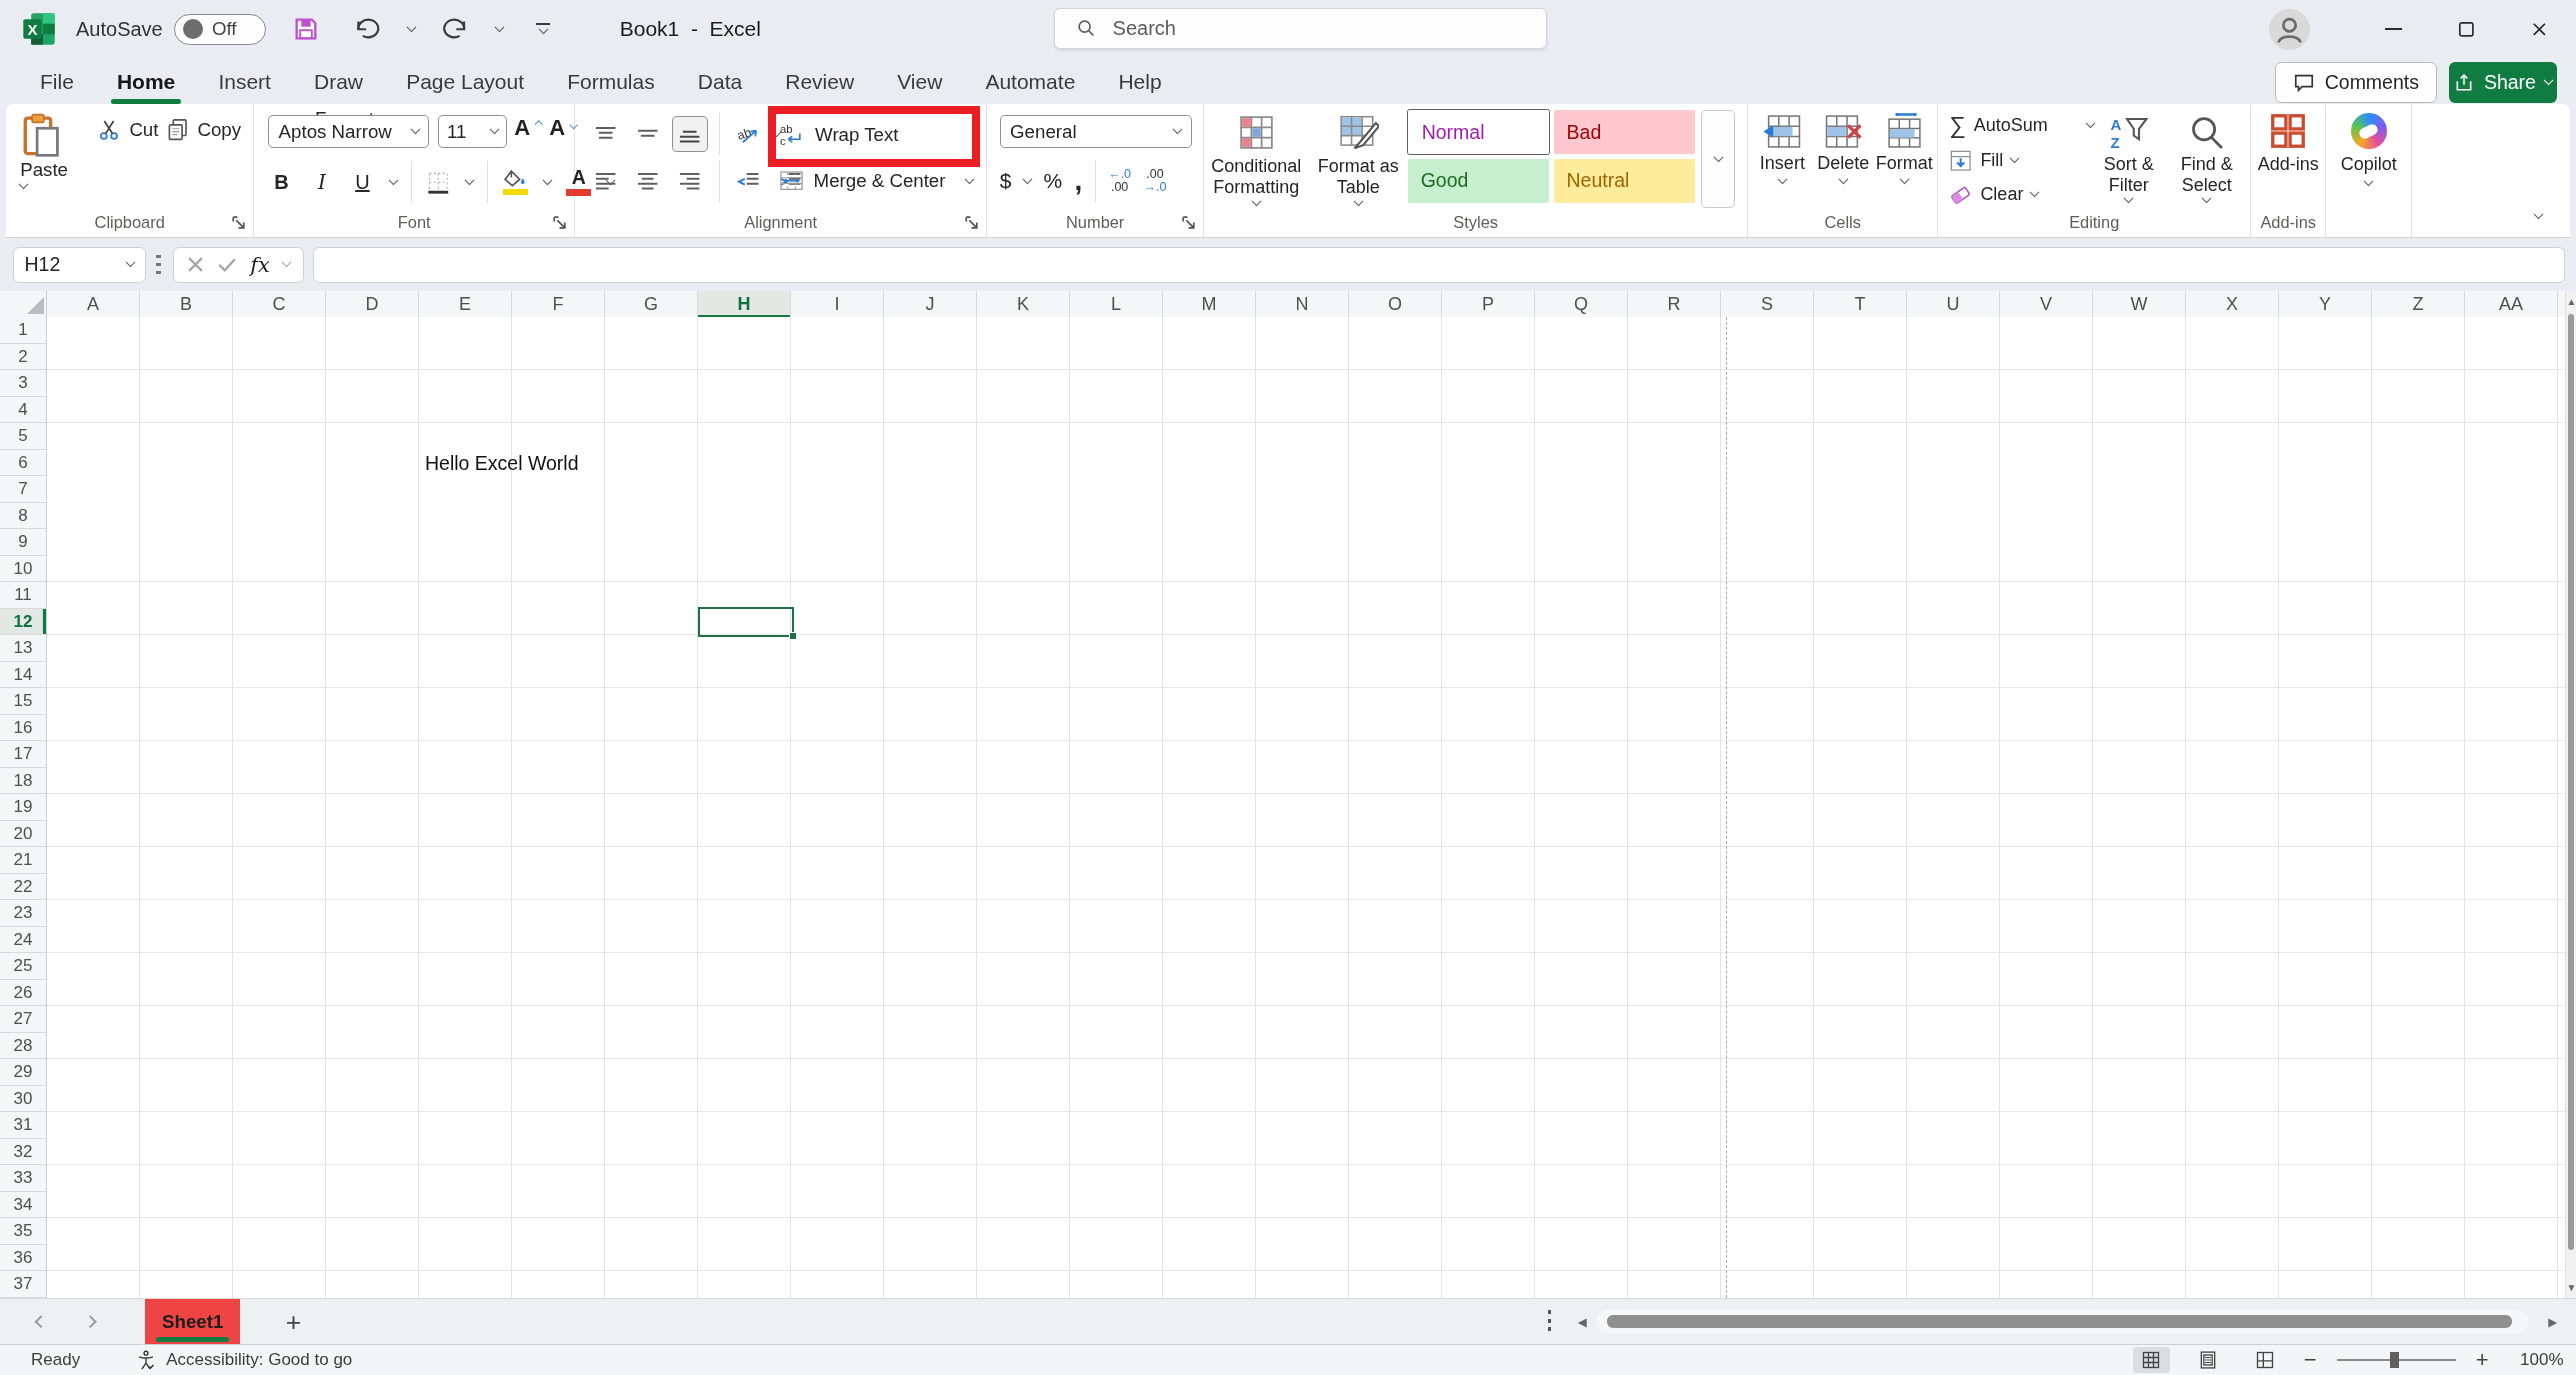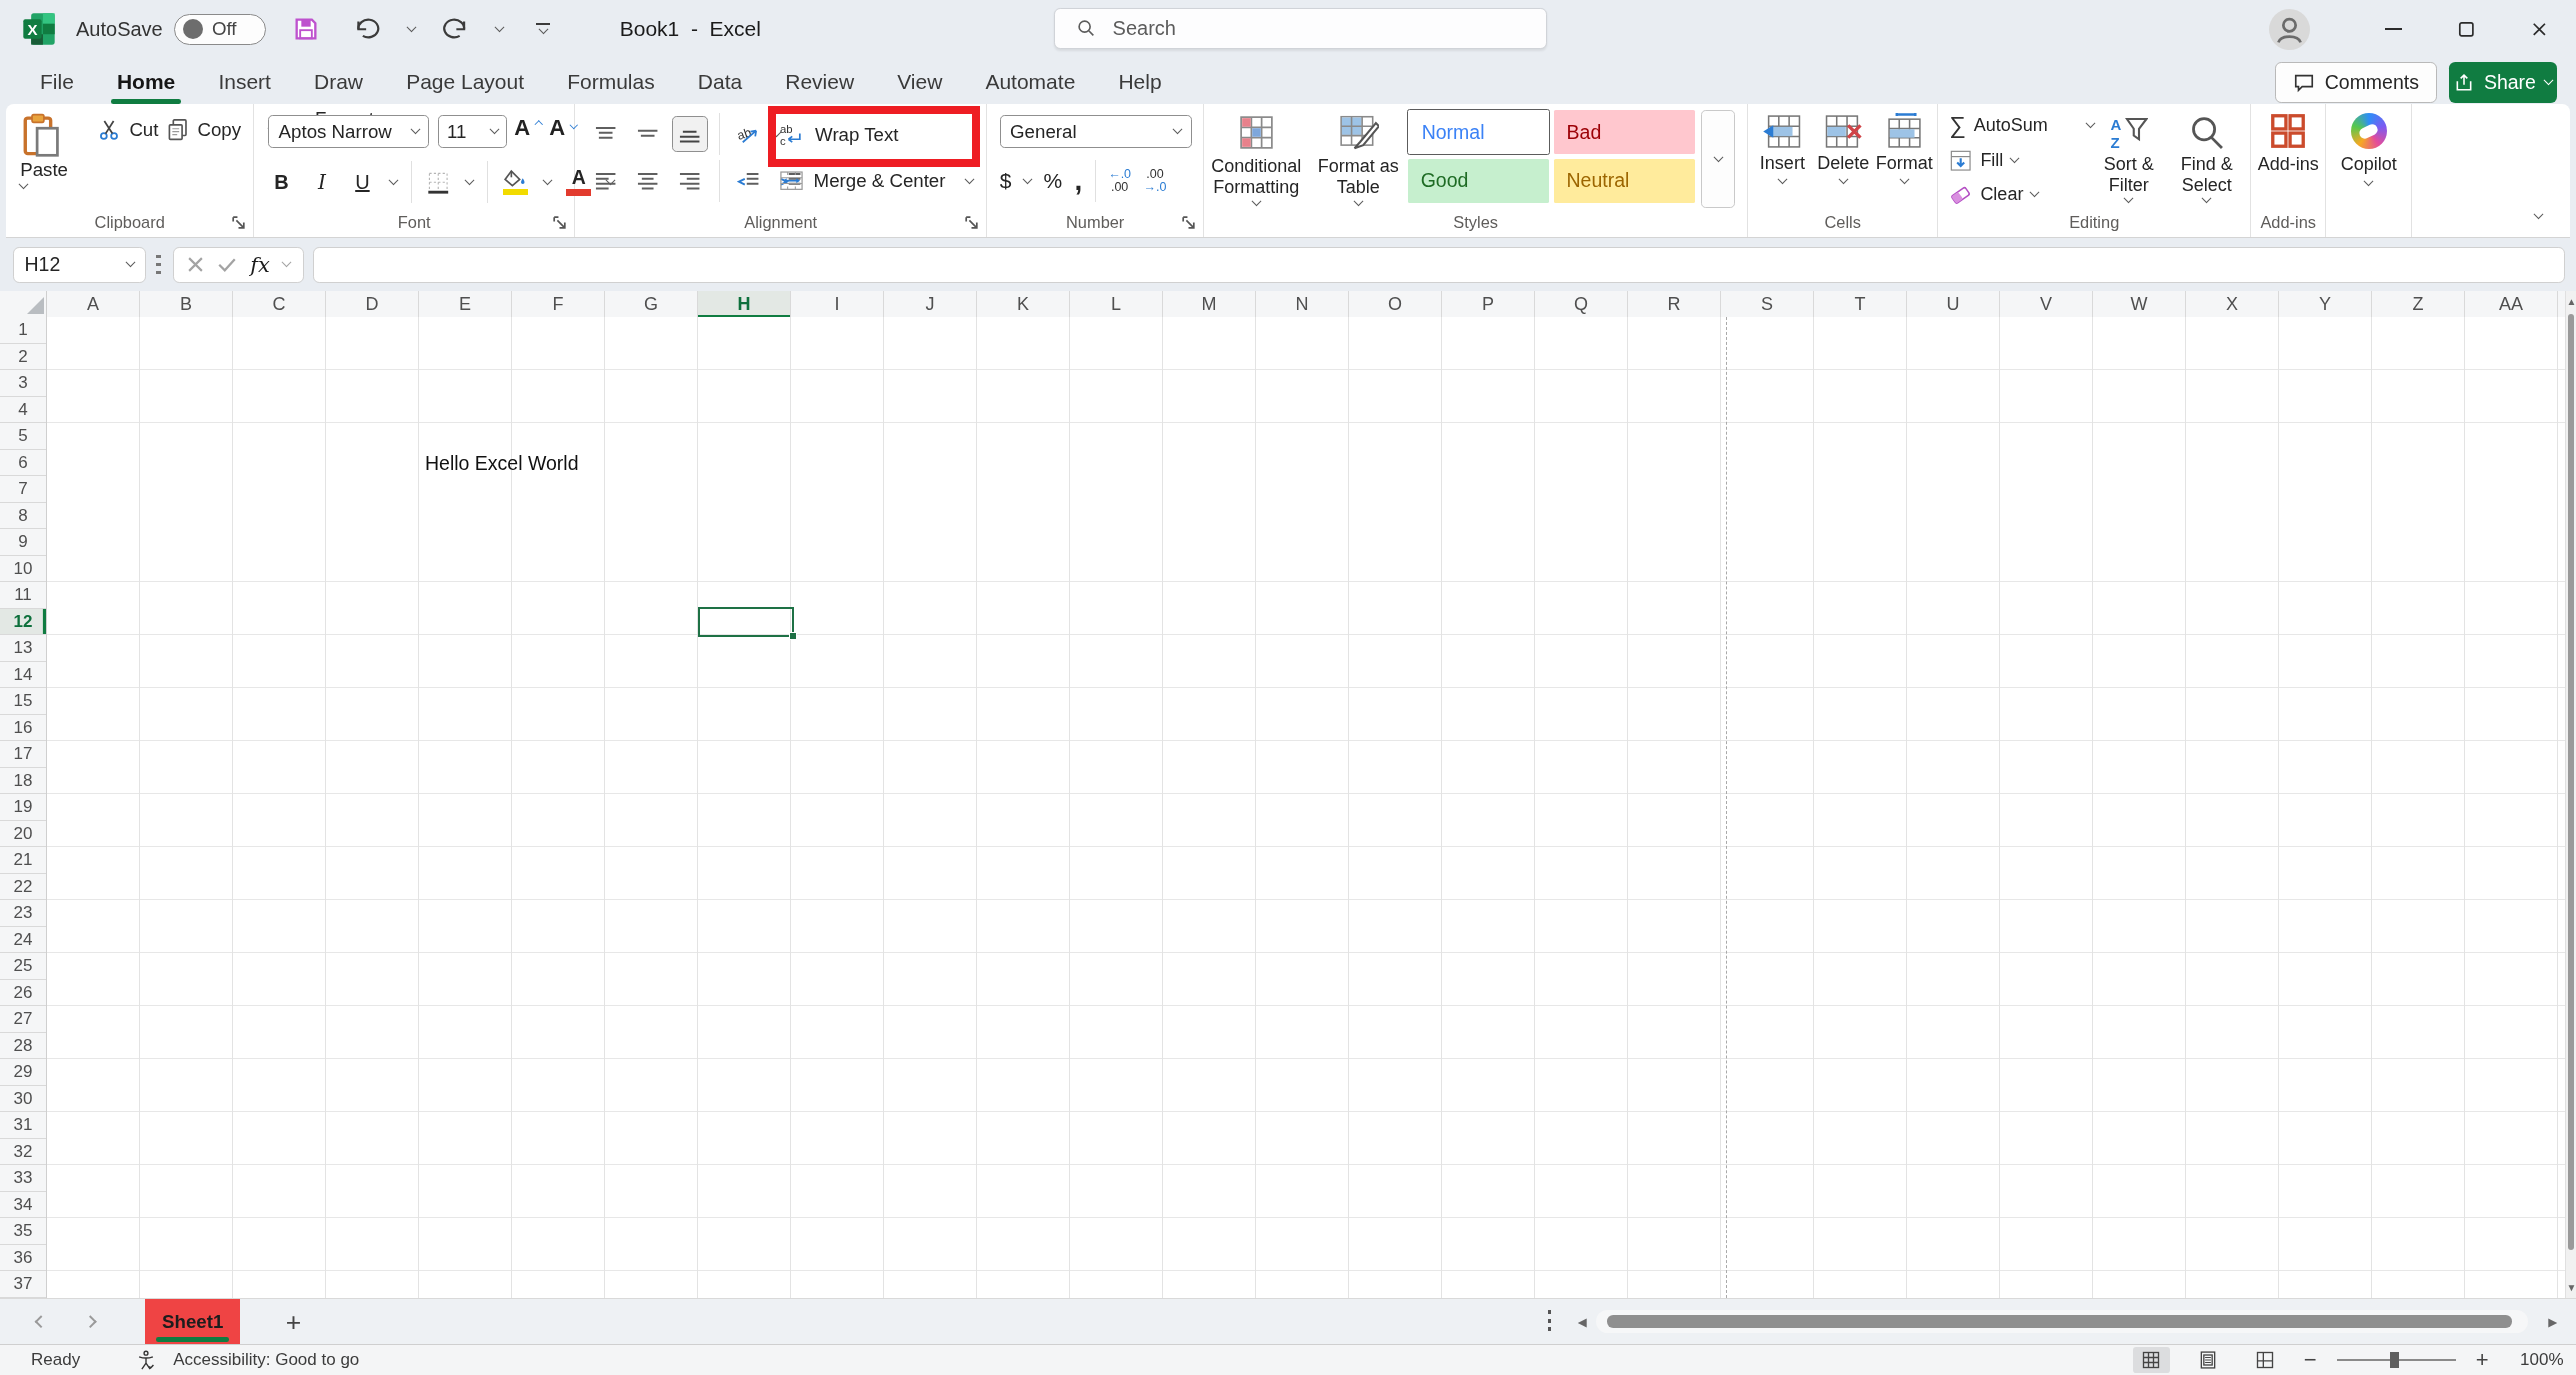--- a/index.html
+++ b/index.html
@@ -156,21 +156,21 @@
   .addsheet { position:absolute; left:278px; top:7.8px; width:31px; height:31px; display:flex; align-items:center; justify-content:center; font-size:26.5px; color:#444; }
   .splitdots { position:absolute; left:1548px; top:11px; width:3.1px; height:25px; background:repeating-linear-gradient(to bottom,#555 0 3.9px,transparent 3.9px 8.6px); }
   .hscroll { position:absolute; left:1573px; top:9.4px; width:2562px; height:26.5px; }
   .hs-track { position:absolute; left:23.4px; right:34px; top:1.6px; height:23.4px; background:#f6f7f8; border-radius:11.7px; }
   .hs-thumb { position:absolute; left:34px; right:50px; top:7px; height:12.5px; background:#8f8f8f; border-radius:6.2px; }
   .harrow { position:absolute; top:6.2px; font-size:11.7px; color:#666; }
 
   
   .statusbar { position:absolute; left:0; top:1344px; width:2576px; height:31px; background:#f4f5f6; border-top:0.8px solid #cfcfcf; display:flex; align-items:center; font-size:17px; color:#3c3c3c; }
   .sb-ready { margin-left:31px; }
-  .sb-acc { margin-left:55px; display:flex; align-items:center; gap:16px; }
+  .sb-acc { margin-left:55px; display:flex; align-items:center; gap:9px; }
   .sb-right { position:absolute; right:12.5px; display:flex; align-items:center; gap:20px; }
   .viewbtn { width:37px; height:26.5px; display:flex; align-items:center; justify-content:center; border-radius:3.1px; }
   .viewbtn.sel { background:#dcdddf; }
   .zoomtrack { position:relative; width:119px; height:2.3px; background:#8a8a8a; }
   .zoomhandle { position:absolute; left:53px; top:-7px; width:9.4px; height:16.4px; background:#5f5f5f; }
   .zoomsign { font-size:22px; color:#444; }
   .sb-zoom { width:55px; text-align:right; }
 </style>
 </head>
 <body>
@@ -492,21 +492,21 @@
         <svg viewBox="0 0 26 26">
             <rect x="2" y="3" width="20" height="18" fill="#fff" stroke="#8a8a8a"></rect>
             <rect x="2.5" y="3.5" width="12.5" height="11" fill="#9DC3E6"></rect>
             <path d="M2 9 h20 M2 15 h20 M8.6 3 v18 M15.3 3 v18" stroke="#8a8a8a" fill="none"></path>
             <path d="M24 7 L14 19 l-3.5 4 5.5-2 L26 9 Z" fill="#fff" stroke="#555" stroke-width="1.3"></path>
           </svg>
         <span>Format as Table</span>
         <span class="chv"></span>
       </div>
       <div class="gallery">
-          <div class="chip selected" style="background: rgb(255, 255, 255); color: #3b82f6;">Normal</div>
+          <div class="chip selected" style="background: rgb(255, 255, 255); color: #a21caf;">Normal</div>
           <div class="chip" style="background: rgb(255, 199, 206); color: rgb(156, 0, 6);">Bad</div>
           <div class="chip" style="background: rgb(198, 239, 206); color: rgb(30, 107, 36);">Good</div>
           <div class="chip" style="background: rgb(255, 235, 156); color: rgb(156, 101, 0);">Neutral</div>
         </div>
       <div class="galscroll">
           <span class="chv"></span>
         </div>
       <div class="g-label">Styles</div>
     </div>
 

